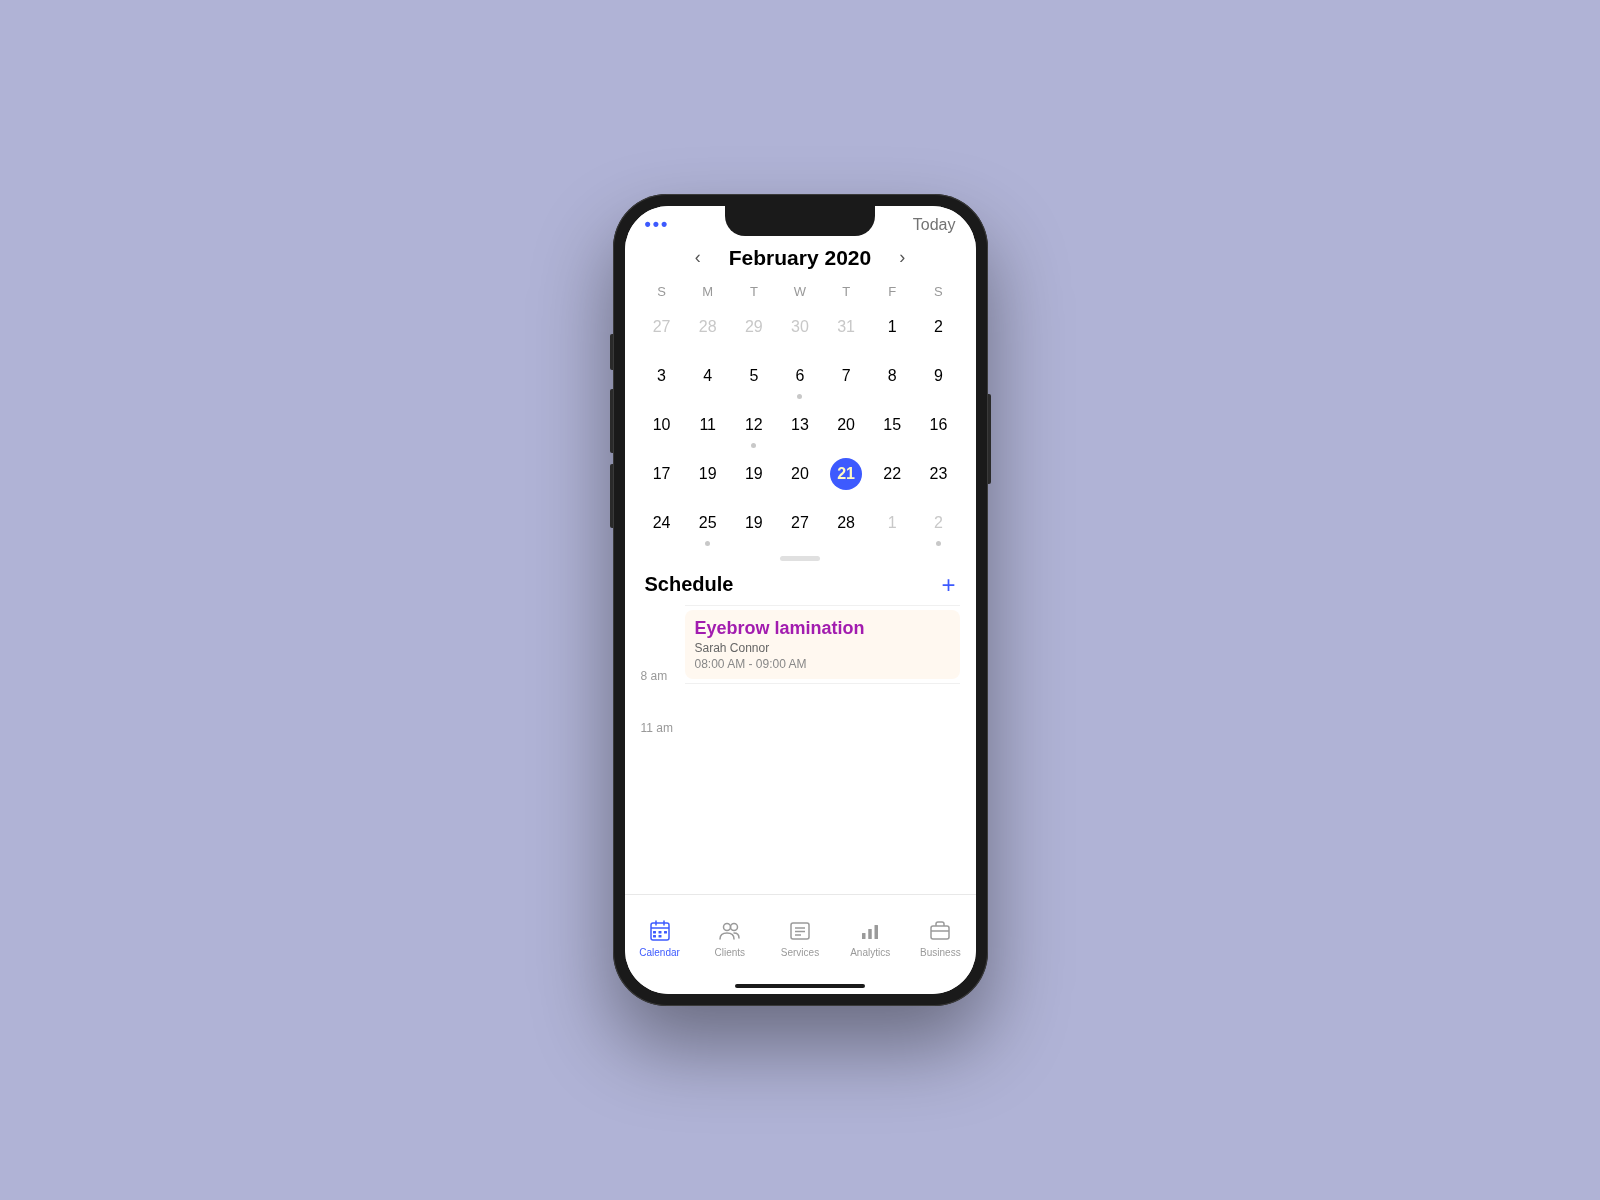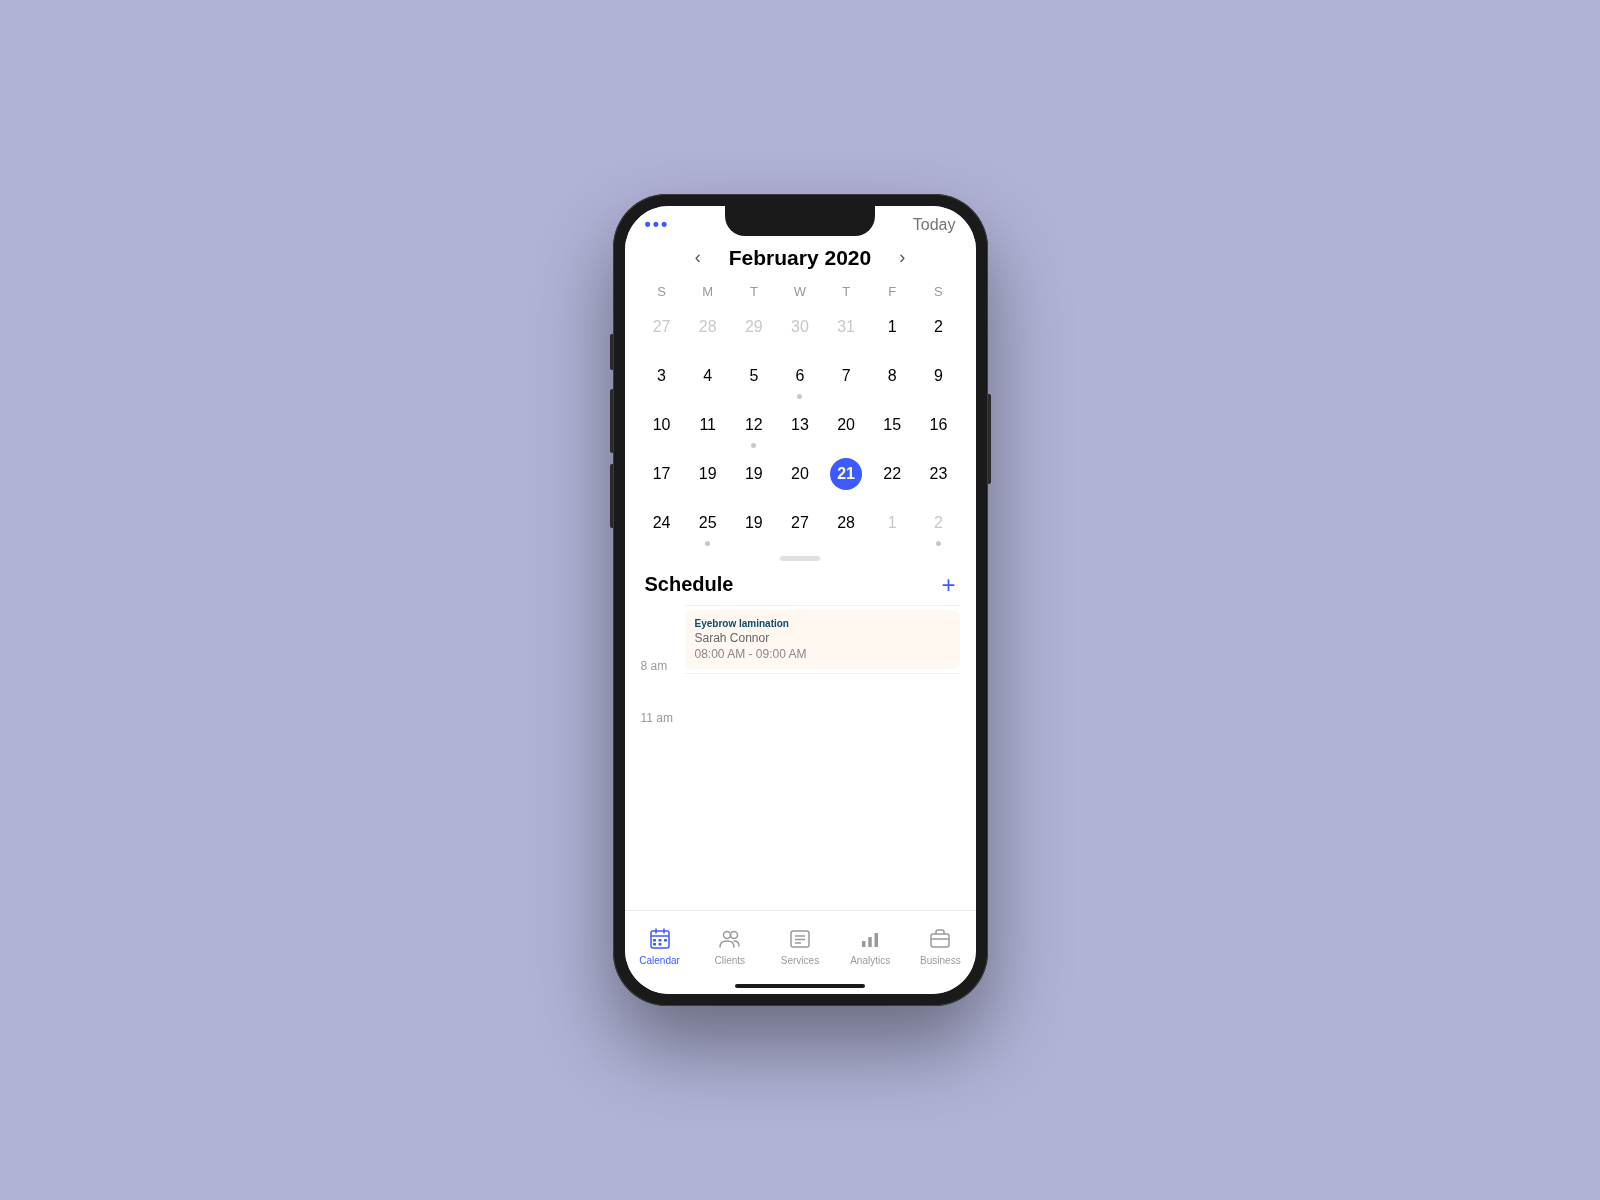--- a/index.html
+++ b/index.html
@@ -317,23 +317,23 @@
       border-radius: 50%;
     }
     .event-card {
       background: #fff8f0;
       border-radius: 8px;
       padding: 8px 10px;
       margin: 4px 0 4px 0;
       position: relative;
     }
     .event-title {
-      font-size: 10px;
+      font-size: 18px;
       font-weight: 600;
-      color: #0c4a6e;
+      color: #a21caf;
     }
     .event-name {
       font-size: 12px;
       color: #666;
       margin-top: 2px;
     }
     .event-time {
       font-size: 12px;
       color: #888;
       margin-top: 2px;
@@ -344,21 +344,21 @@
       position: absolute;
       bottom: 0;
       left: 0;
       right: 0;
       background: #fff;
       border-top: 1px solid #e8e8e8;
       display: flex;
       justify-content: flex-end;
       align-items: center;
       padding: 8px 0 20px;
-      height: 84px;
+      height: 100px;
     }
     .tab-item {
       display: flex;
       flex-direction: column;
       align-items: center;
       gap: 4px;
       cursor: pointer;
       flex: 1;
     }
     .tab-label {

